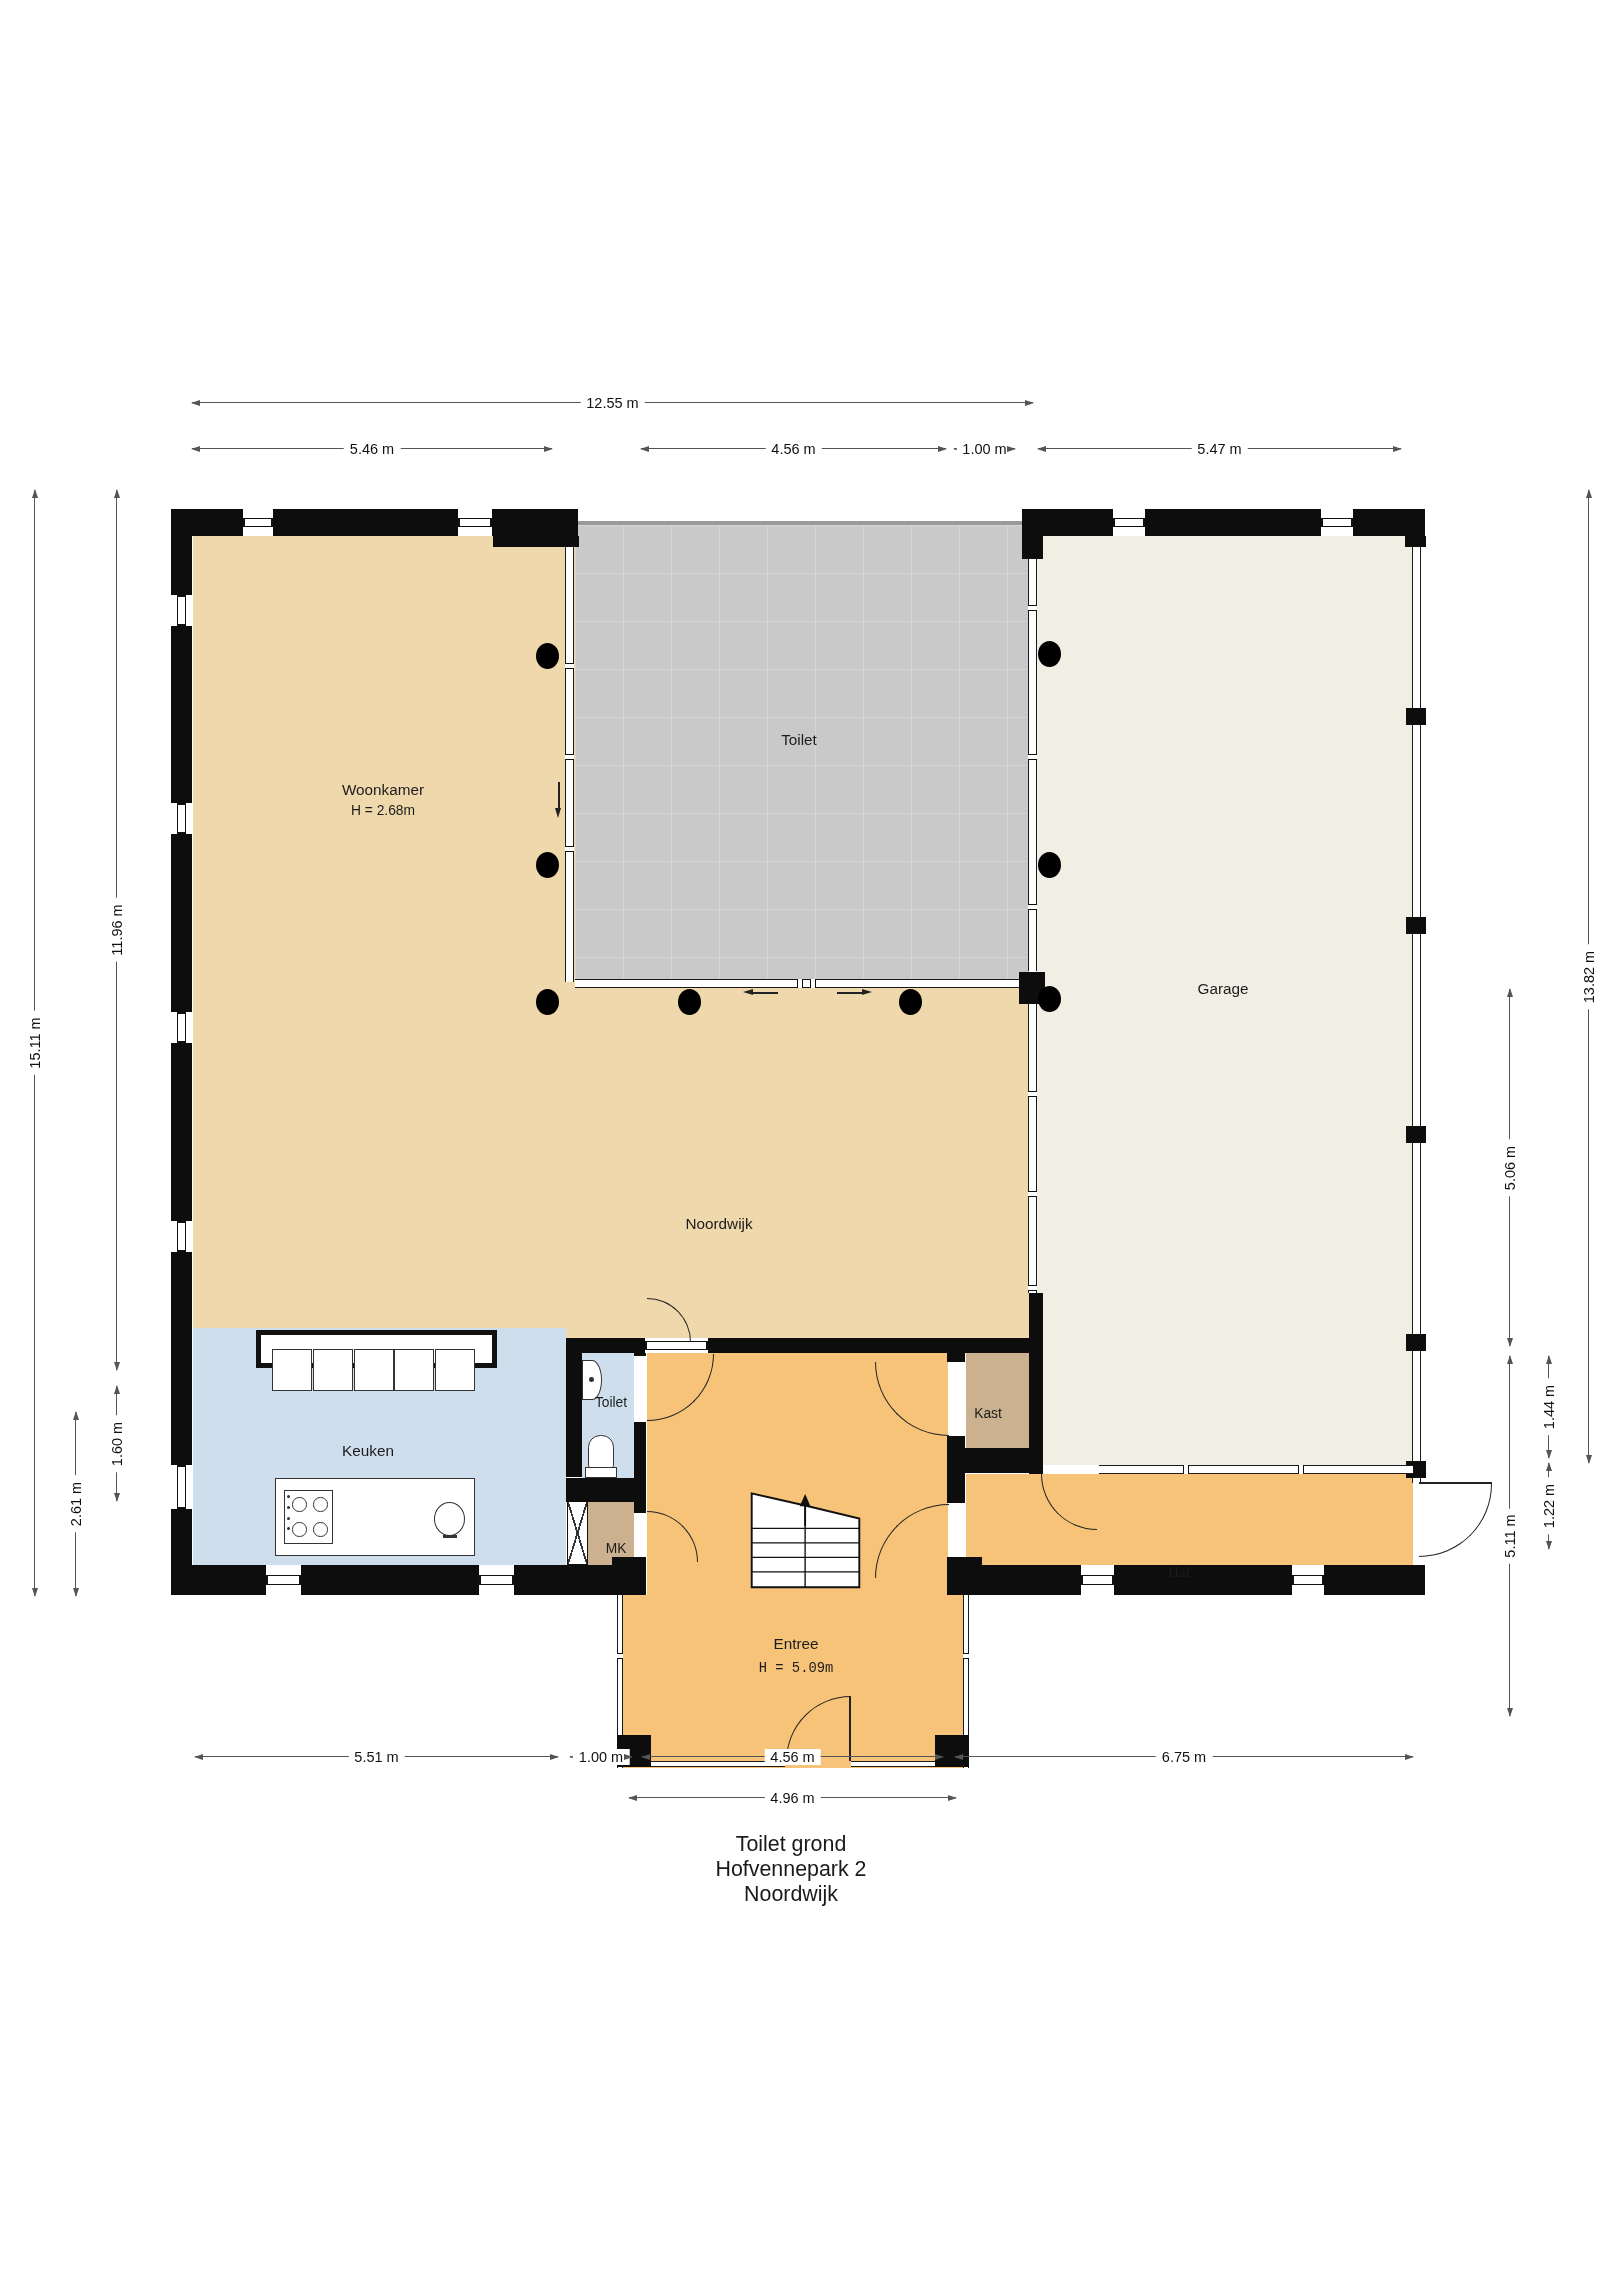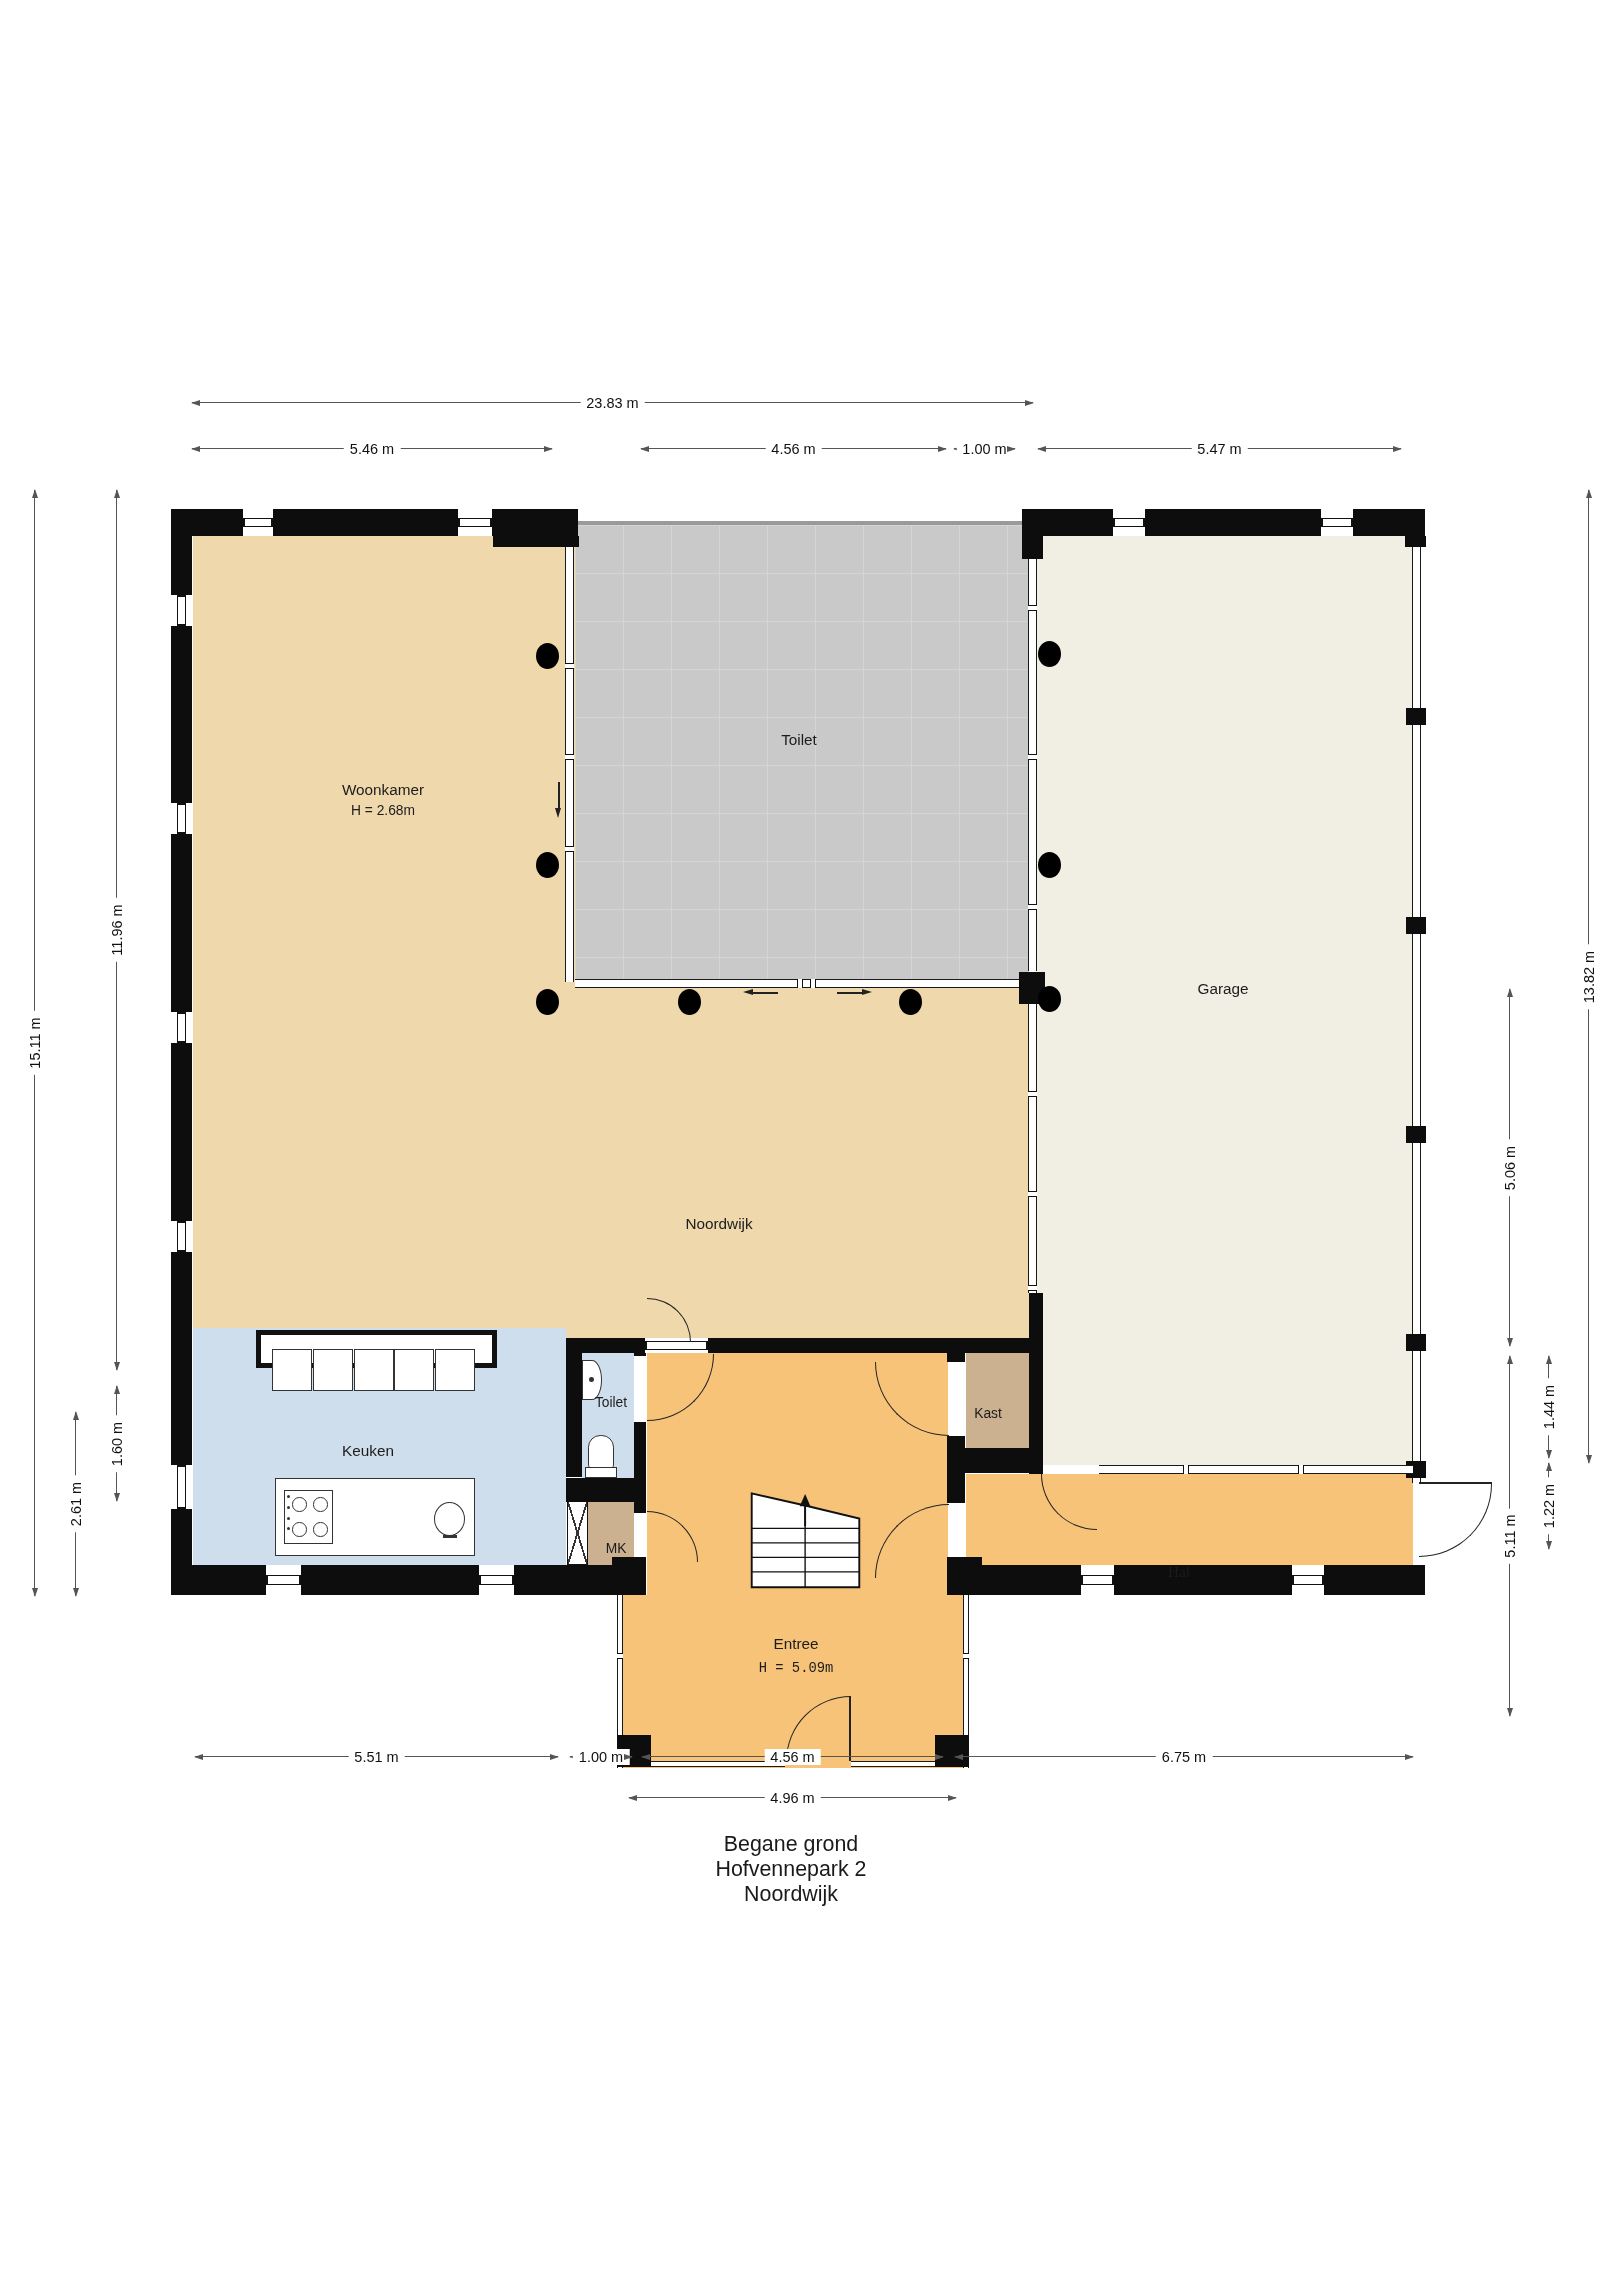--- a/index.html
+++ b/index.html
@@ -232,21 +232,21 @@
   <div class="rlabel" style="left:719px;top:1224px;">Noordwijk</div>
   <div class="rlabel" style="left:368px;top:1451px;">Keuken</div>
   <div class="rlabel small" style="left:611px;top:1402px;">Toilet</div>
   <div class="rlabel small" style="left:616px;top:1548px;">MK</div>
   <div class="rlabel small" style="left:988px;top:1413px;">Kast</div>
   <div class="rlabel" style="left:1179px;top:1572px;font-family:Liberation Serif, serif;">Hal</div>
   <div class="rlabel" style="left:796px;top:1644px;">Entree</div>
   <div class="rlabel small" style="left:796px;top:1668px;font-family:Liberation Mono, monospace;">H = 5.09m</div>
 
   <div class="hdim" style="left:192px;top:402px;width:841px;">
-    <span class="dlabel">23.83 m</span>
+    <span class="dlabel">12.55 m</span>
     </div>
   <div class="hdim" style="left:192px;top:448px;width:360px;">
     <span class="dlabel">5.46 m</span>
     </div>
   <div class="hdim" style="left:641px;top:448px;width:305px;">
     <span class="dlabel">4.56 m</span>
     </div>
   <div class="hdim" style="left:954px;top:448px;width:61px;">
     <span class="dlabel">1.00 m</span>
     </div>
@@ -293,19 +293,19 @@
     <span class="dlabel">1.44 m</span>
     </div>
   <div class="vdim" style="left:1548px;top:1463px;height:86px;">
     <span class="dlabel">1.22 m</span>
     </div>
   <div class="vdim" style="left:1509px;top:1356px;height:360px;">
     <span class="dlabel">5.11 m</span>
     </div>
 
   <div class="title" style="left:791px;top:1832px;">
-    <div>Begane grond</div>
+    <div>Toilet grond</div>
     <div>Hofvennepark 2</div>
     <div>Noordwijk</div>
   </div>
 
 </div>
 
 
 </body></html>

